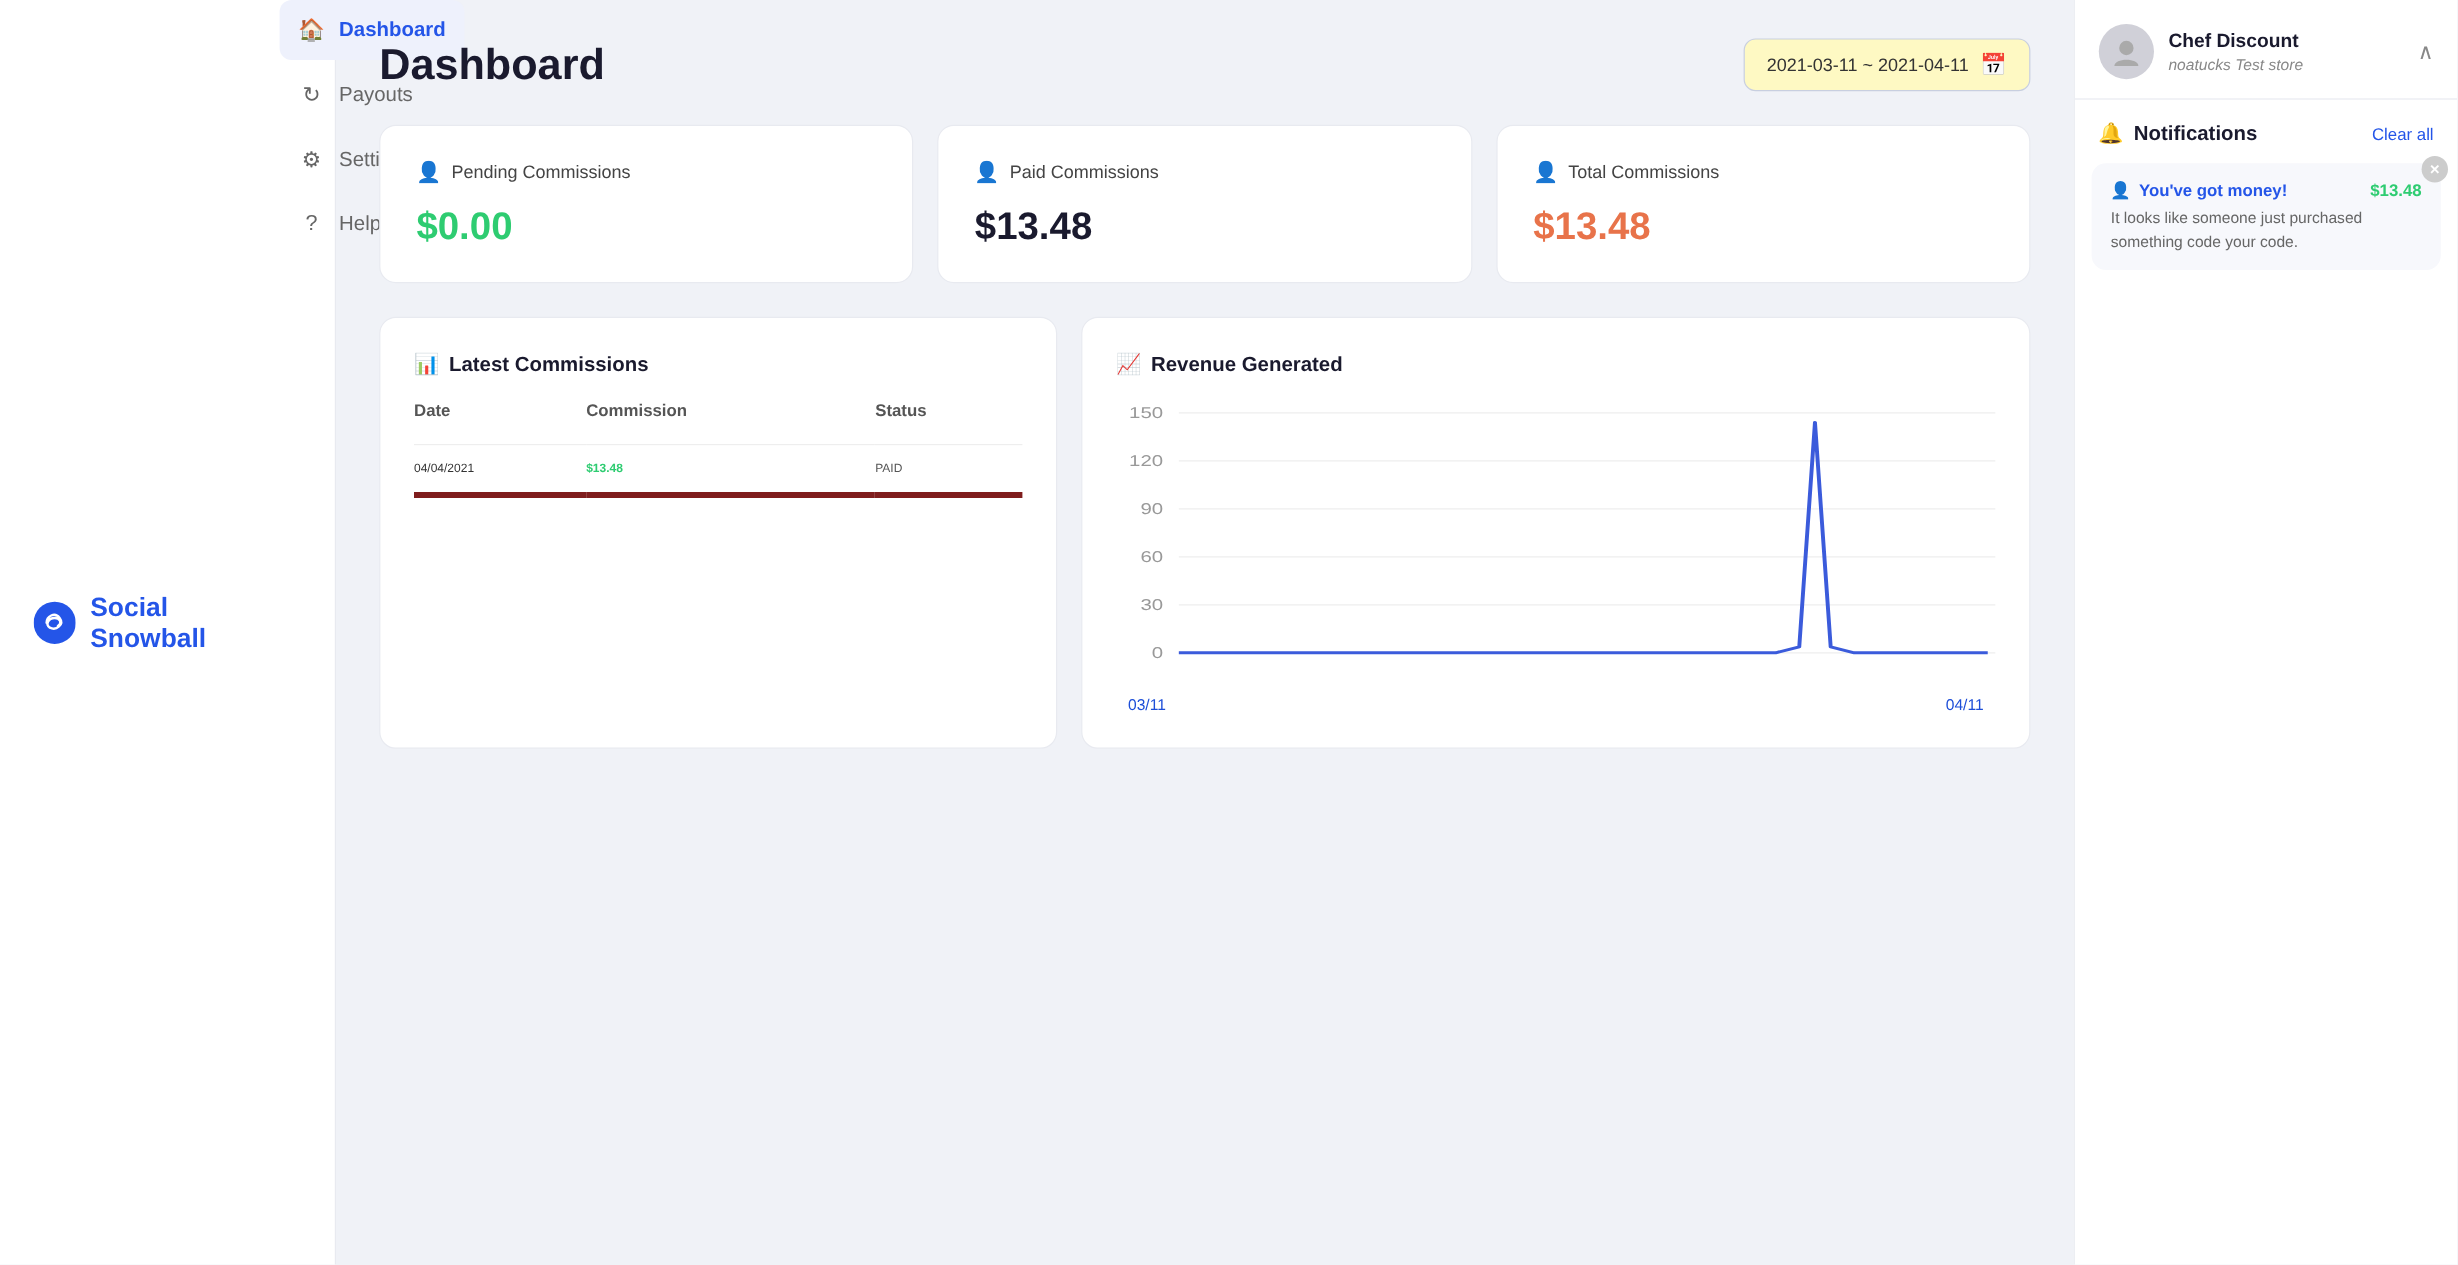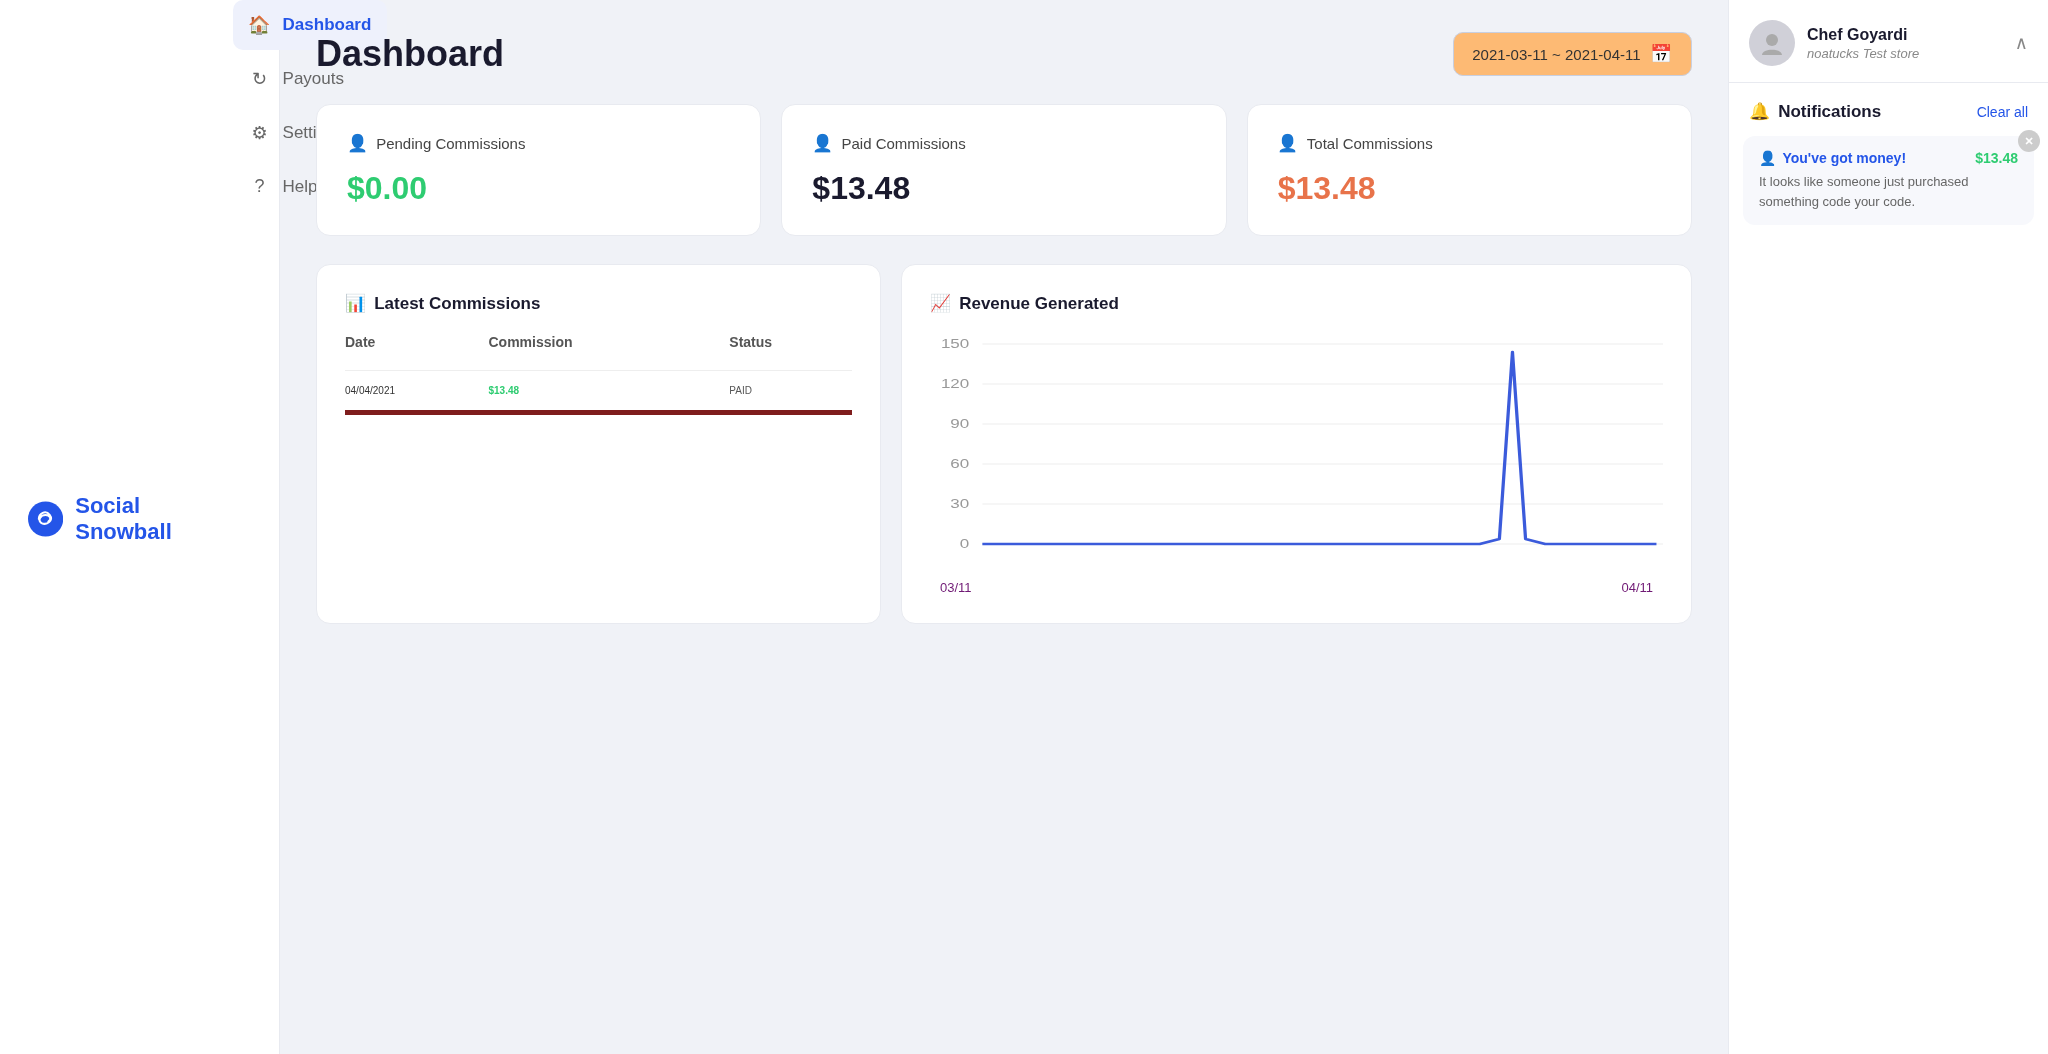--- a/index.html
+++ b/index.html
@@ -95,21 +95,21 @@
       font-weight: 700;
       color: #1a1a2e;
     }
     .date-range-picker {
       display: flex;
       align-items: center;
       gap: 10px;
       border: 1.5px solid #c8cfe0;
       border-radius: 10px;
       padding: 10px 18px;
-      background: #fdba74;
+      background: #fef9c3;
       font-size: 15px;
       color: #333;
       cursor: pointer;
       font-weight: 500;
     }
     .date-range-picker .cal-icon {
       color: #555;
       font-size: 18px;
     }
 
@@ -228,21 +228,21 @@
       height: 100%;
     }
     .chart-labels-x {
       display: flex;
       justify-content: space-between;
       padding: 0 10px;
       margin-top: 6px;
     }
     .chart-label-x {
       font-size: 13px;
-      color: #701a75;
+      color: #1d4ed8;
     }
 
     
     .right-panel {
       width: 320px;
       min-width: 320px;
       background: #fff;
       border-left: 1px solid #e8eaf0;
       display: flex;
       flex-direction: column;
@@ -492,21 +492,21 @@
 
   <div class="user-header">
     <div class="user-info">
       <div class="avatar">
         <svg width="28" height="28" viewBox="0 0 28 28" fill="none" xmlns="http://www.w3.org/2000/svg">
           <circle cx="14" cy="11" r="6" fill="#aaa"></circle>
           <path d="M4 26 C4 19 24 19 24 26" fill="#aaa"></path>
         </svg>
       </div>
       <div>
-        <div class="user-name">Chef Goyardi</div>
+        <div class="user-name">Chef Discount</div>
         <div class="user-store">noatucks Test store</div>
       </div>
     </div>
     <span class="chevron-up">∧</span>
   </div>
 
   <div class="notifications-header">
     <div class="notifications-title">
       <span class="bell-icon">🔔</span>
       <span>Notifications</span>

